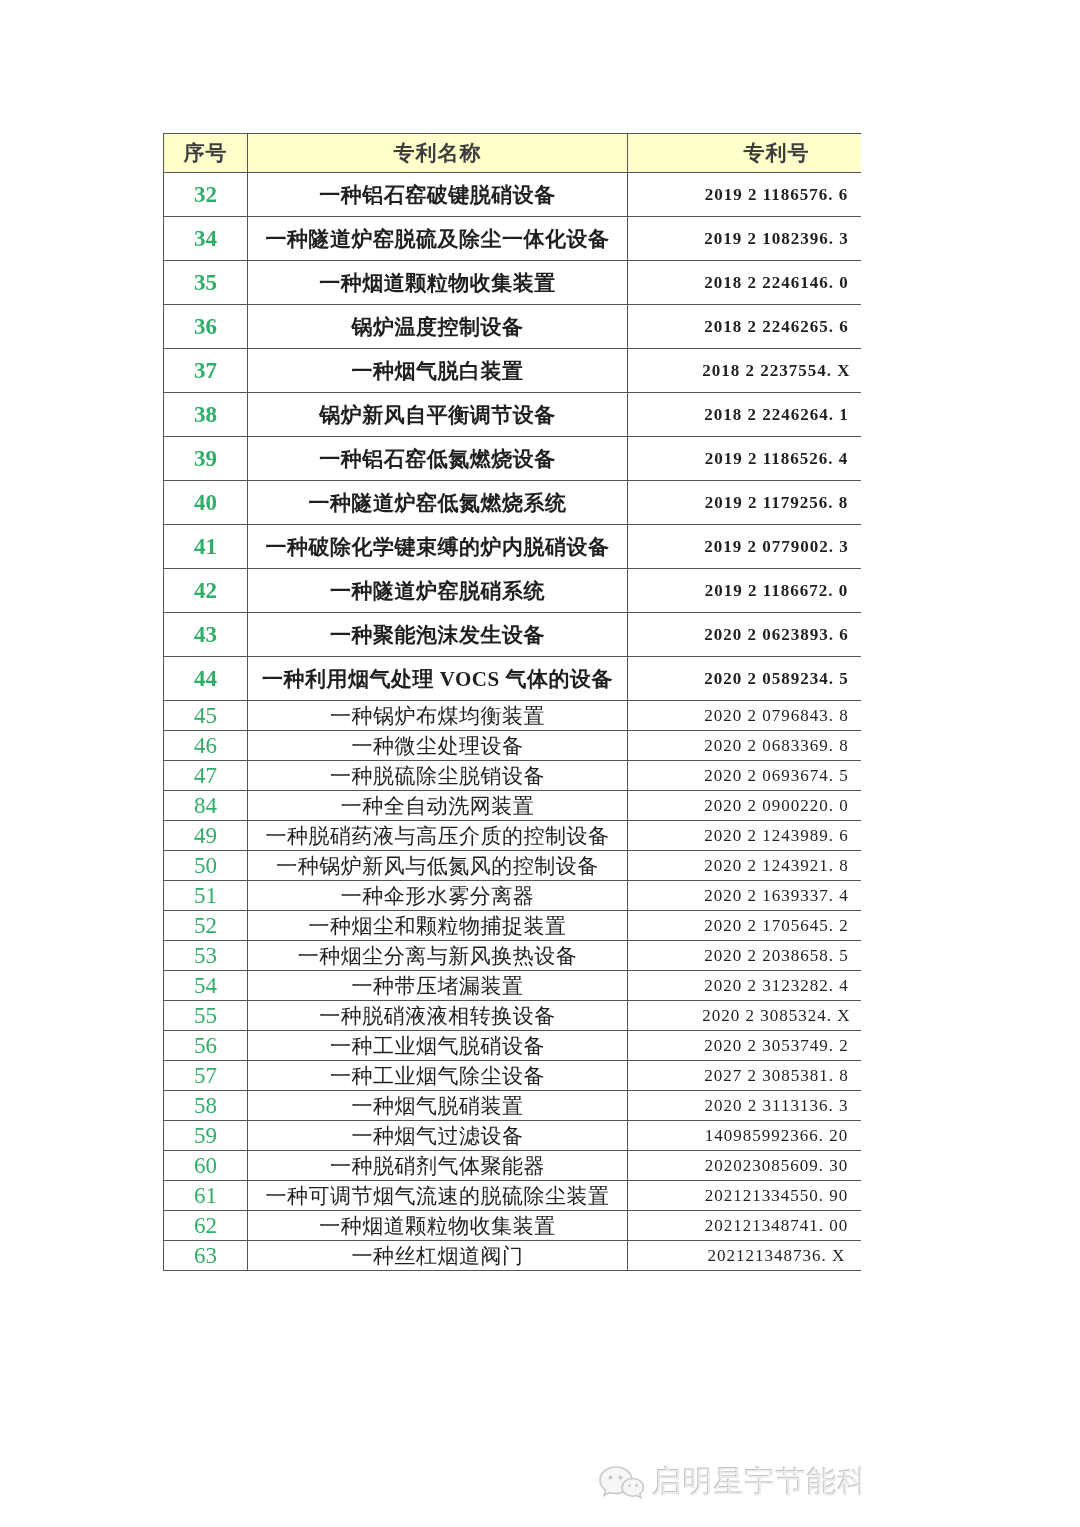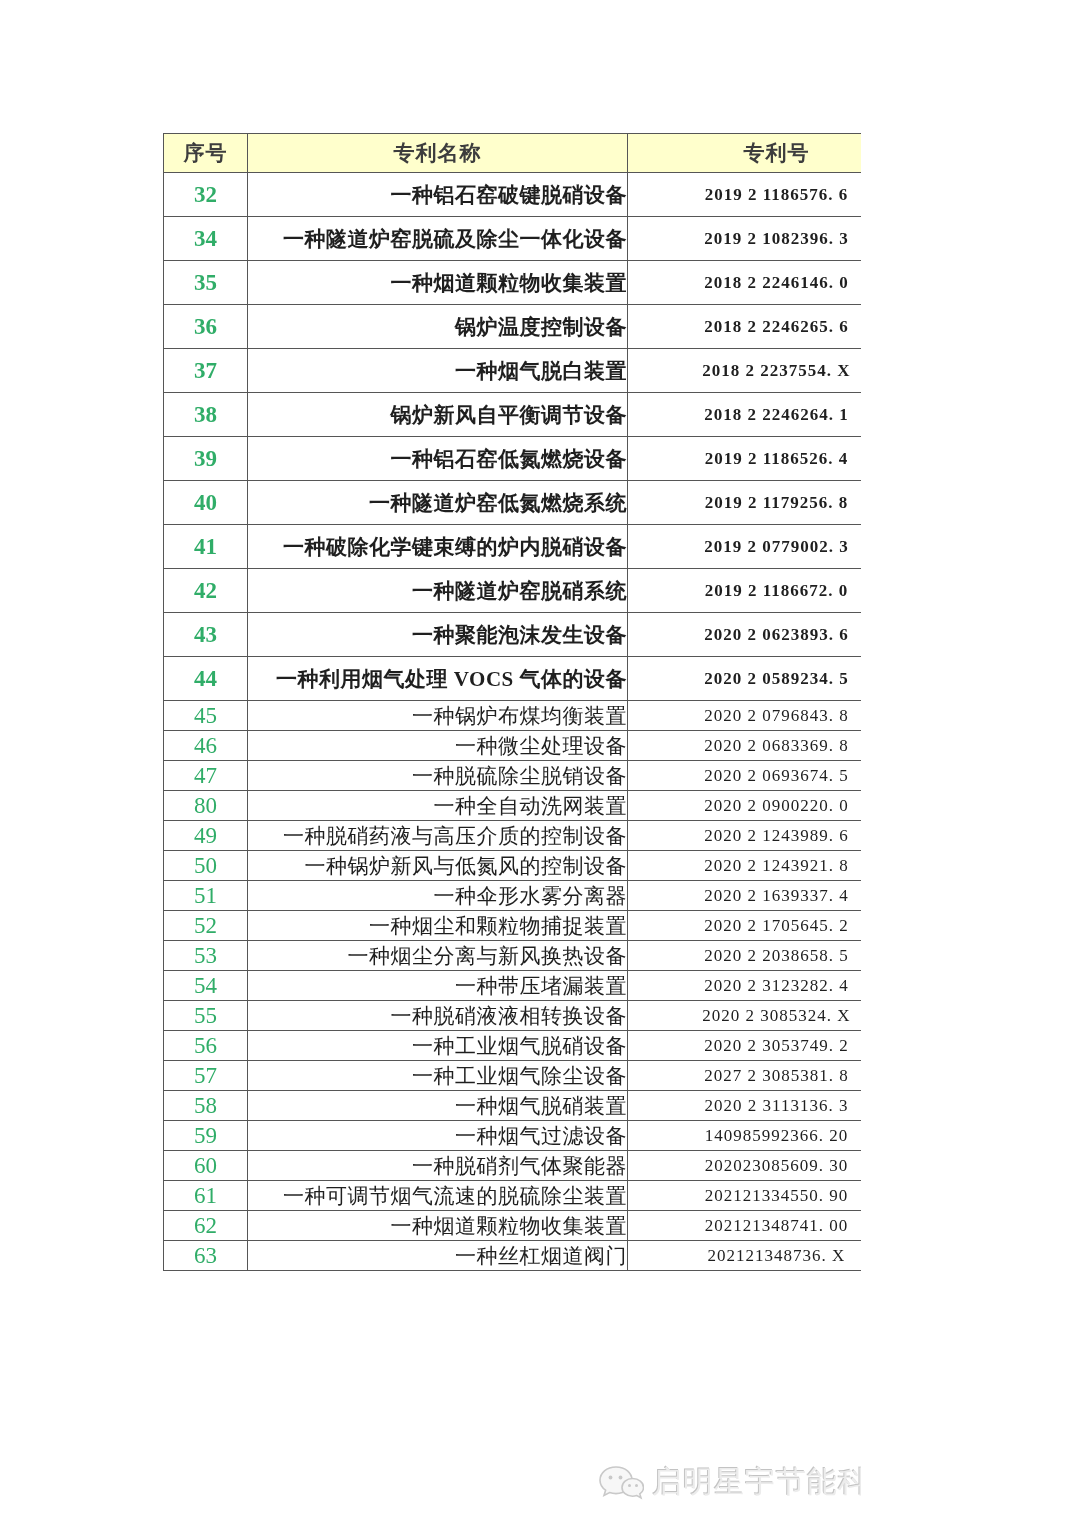--- a/index.html
+++ b/index.html
@@ -47,21 +47,21 @@
   tr.short td { height: 29px; }
   td.serial {
     color: var(--serial-green, #30ad68);
     font-size: 23px;
     text-align: center;
     vertical-align: middle;
   }
   td.name {
     color: #1f1f1f;
     font-size: 21px;
-    text-align: right;
+    text-align: center;
     vertical-align: middle;
     padding-left: 12px;
     letter-spacing: 0.5px;
   }
   td.number {
     color: #1f1f1f;
     font-size: 17px;
     text-align: center;
     vertical-align: middle;
     letter-spacing: 1px;
@@ -171,21 +171,21 @@
           <td class="serial">46</td>
           <td class="name">一种微尘处理设备</td>
           <td class="number">2020 2 0683369. 8</td>
         </tr>
         <tr class="short">
           <td class="serial">47</td>
           <td class="name">一种脱硫除尘脱销设备</td>
           <td class="number">2020 2 0693674. 5</td>
         </tr>
         <tr class="short">
-          <td class="serial">80</td>
+          <td class="serial">84</td>
           <td class="name">一种全自动洗网装置</td>
           <td class="number">2020 2 0900220. 0</td>
         </tr>
         <tr class="short">
           <td class="serial">49</td>
           <td class="name">一种脱硝药液与高压介质的控制设备</td>
           <td class="number">2020 2 1243989. 6</td>
         </tr>
         <tr class="short">
           <td class="serial">50</td>

